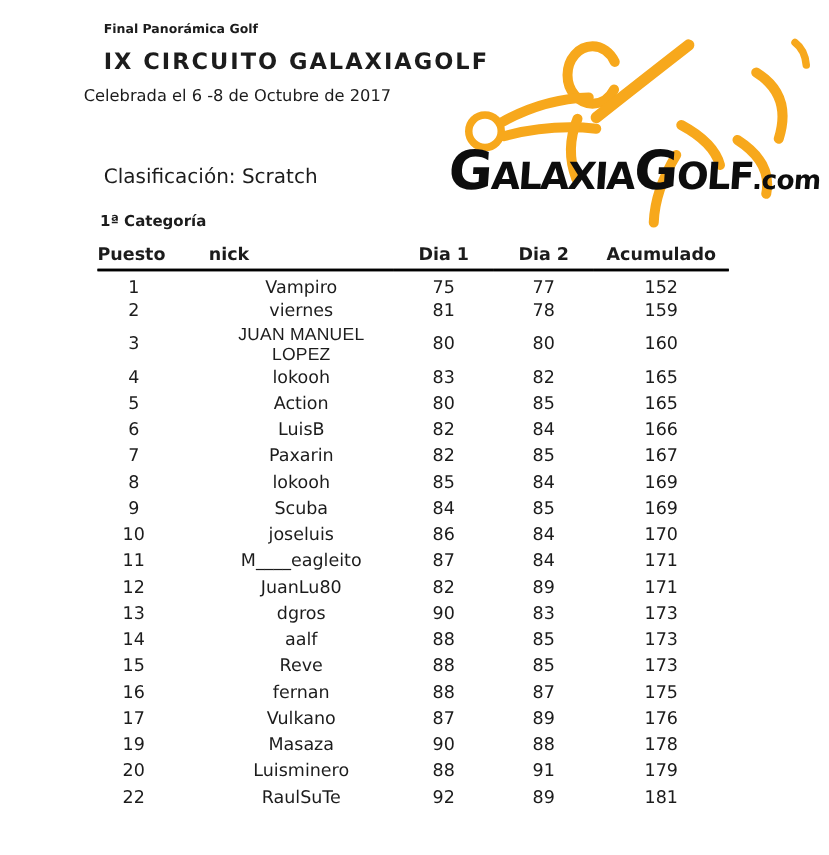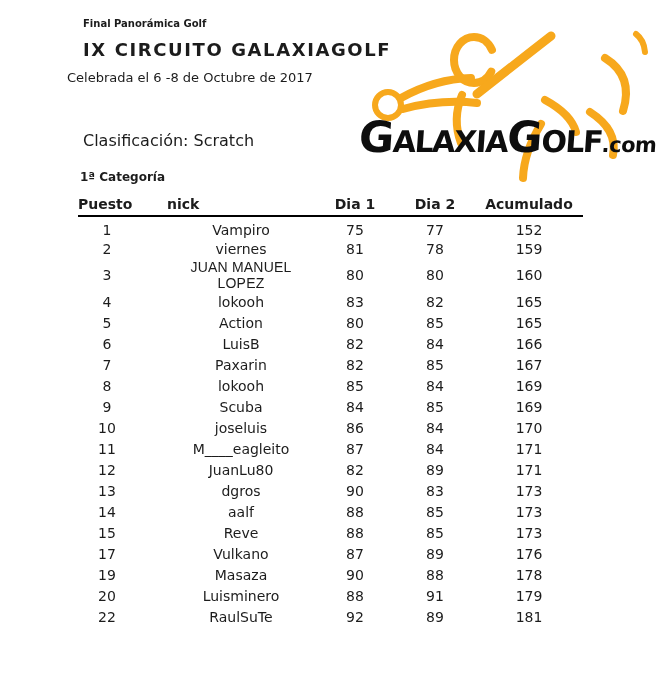--- a/index.html
+++ b/index.html
@@ -223,20 +223,27 @@
       <td class="col-acum">173</td>
     </tr>
         <tr>
       <td class="col-puesto">15</td>
       <td class="col-nick">Reve</td>
       <td class="col-dia1">88</td>
       <td class="col-dia2">85</td>
       <td class="col-acum">173</td>
     </tr>
         <tr>
+      <td class="col-puesto">16</td>
+      <td class="col-nick">fernan</td>
+      <td class="col-dia1">88</td>
+      <td class="col-dia2">87</td>
+      <td class="col-acum">175</td>
+    </tr>
+        <tr>
       <td class="col-puesto">17</td>
       <td class="col-nick">Vulkano</td>
       <td class="col-dia1">87</td>
       <td class="col-dia2">89</td>
       <td class="col-acum">176</td>
     </tr>
         <tr>
       <td class="col-puesto">19</td>
       <td class="col-nick">Masaza</td>
       <td class="col-dia1">90</td>

